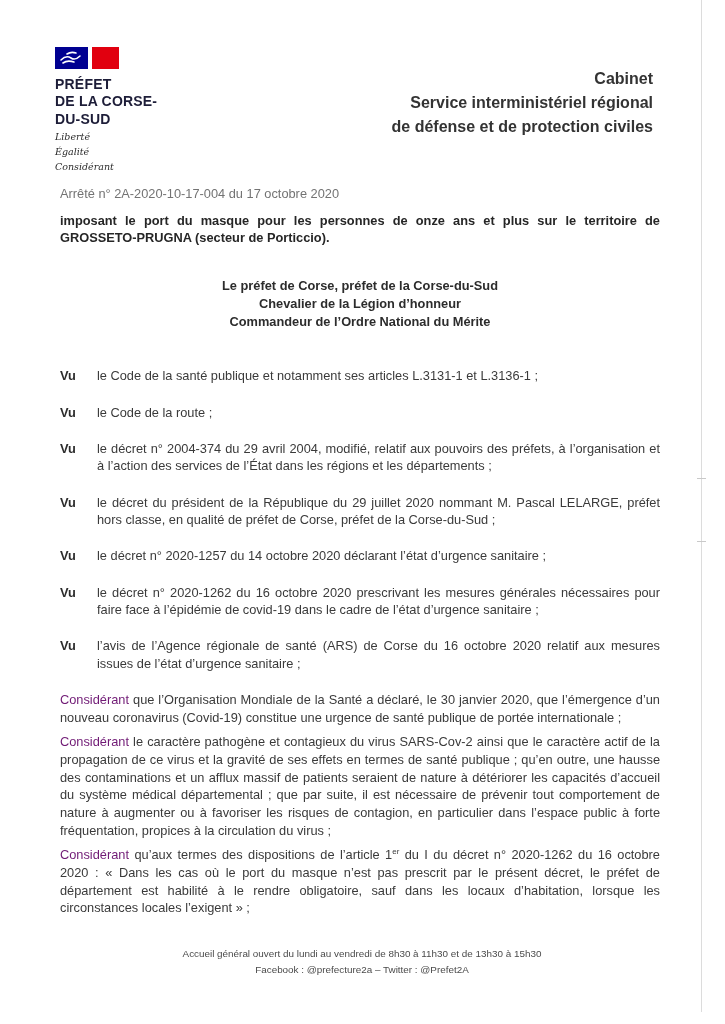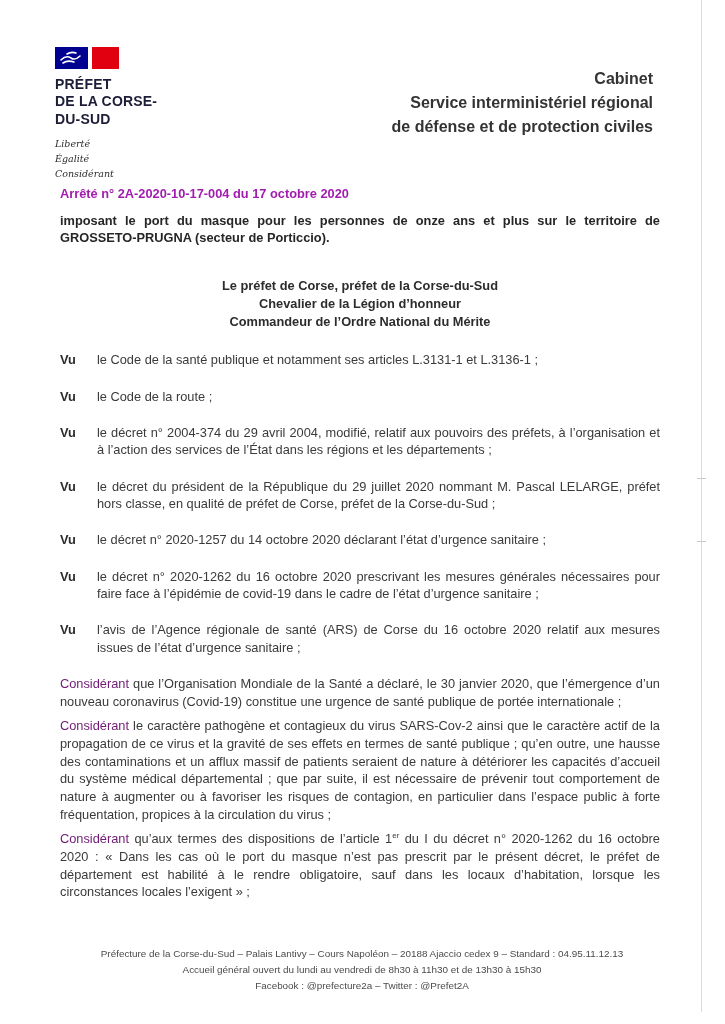--- a/index.html
+++ b/index.html
@@ -18,33 +18,33 @@
   .scan-tick { position:absolute; width:9px; height:1px; background:#c9c9c9; }
   .tick1 { left:697px; top:478px; }
   .tick2 { left:697px; top:541px; }
 
   
   .logo-block { position:absolute; top:47px; left:55px; }
   .flag { display:flex; align-items:flex-start; gap:4px; margin-bottom:7px; }
   .flag-blue { width:33px; height:22px; position:relative; }
   .flag-red  { width:27px; height:22px; }
   .logo-title { font-weight:bold; font-size:14px; line-height:1.24; color:#1d1d38; letter-spacing:.2px; }
-  .logo-motto { margin-top:9px; font-family:"DejaVu Serif", serif; font-style:italic; font-size:9.5px; line-height:1.55; color:#2b2b2b; }
+  .logo-motto { margin-top:2px; font-family:"DejaVu Serif", serif; font-style:italic; font-size:9.5px; line-height:1.55; color:#2b2b2b; }
 
   
   .header-right {
     position:absolute; top:67px; right:72px;
     text-align:right; font-weight:bold; font-size:16px; line-height:1.5; color:#333333;
   }
 
   
   .body-text { position:absolute; top:185px; left:60px; width:600px; font-size:12.8px; line-height:1.38; color:#3a3a3a; }
-  .doc-title-line1 { font-weight:bold; color:#a21caf; margin-bottom:9px; }
+  .doc-title-line1 { font-weight:normal; color:#737373; margin-bottom:9px; }
   .doc-title-line2 { font-weight:bold; color:#262626; text-align:justify; margin-bottom:30px; }
-  .salutation { text-align:center; font-weight:bold; color:#2c2c2c; line-height:1.42; margin-bottom:20px; }
+  .salutation { text-align:center; font-weight:bold; color:#2c2c2c; line-height:1.42; margin-bottom:36px; }
   .vu-item { display:flex; margin-bottom:18.5px; }
   .vu-label { flex:0 0 37px; font-weight:bold; color:#2c2c2c; }
   .vu-text { flex:1; text-align:justify; }
   .considerants { margin-top:14px; }
   .considerant { text-align:justify; margin-bottom:7px; }
   .considerant .c-label { font-weight:normal; color:#701a75;margin-top:12px; }
   sup { font-size:8px; line-height:0; }
 
   
   .footer {
@@ -140,18 +140,17 @@
         <span class="c-label">Considérant</span><span> le caractère pathogène et contagieux du virus SARS-Cov-2 ainsi que le caractère actif de la propagation de ce virus et la gravité de ses effets en termes de santé publique ; qu’en outre, une hausse des contaminations et un afflux massif de patients seraient de nature à détériorer les capacités d’accueil du système médical départemental ; que par suite, il est nécessaire de prévenir tout comportement de nature à augmenter ou à favoriser les risques de contagion, en particulier dans l’espace public à forte fréquentation, propices à la circulation du virus ;</span><sup></sup><span></span>
       </p>
       <p class="considerant">
         <span class="c-label">Considérant</span><span> qu’aux termes des dispositions de l’article 1</span><sup>er</sup><span> du I du décret n° 2020-1262 du 16 octobre 2020 : « Dans les cas où le port du masque n’est pas prescrit par le présent décret, le préfet de département est habilité à le rendre obligatoire, sauf dans les locaux d’habitation, lorsque les circonstances locales l’exigent » ;</span>
       </p>
     </div>
 
   </div>
 
   <div class="footer">
-    <div>Préfecture de la Corse-du-Sud – Palais Lantivy – Cours Napoléon – 20188 Ajaccio cedex 9 – Standard : 04.95.11.12.13</div>
     <div>Accueil général ouvert du lundi au vendredi de 8h30 à 11h30 et de 13h30 à 15h30</div>
     <div>Facebook : @prefecture2a – Twitter : @Prefet2A</div>
   </div>
 
 </div>
 
 </body></html>

